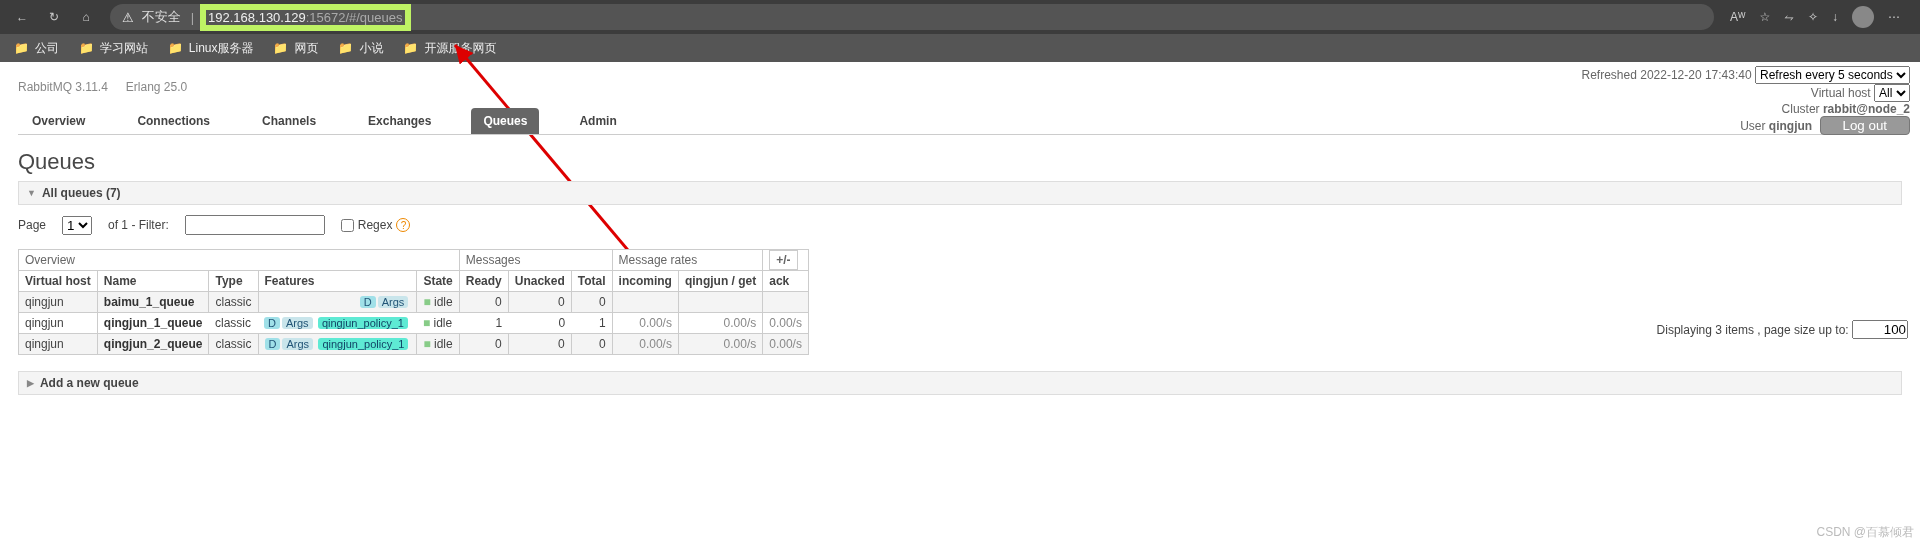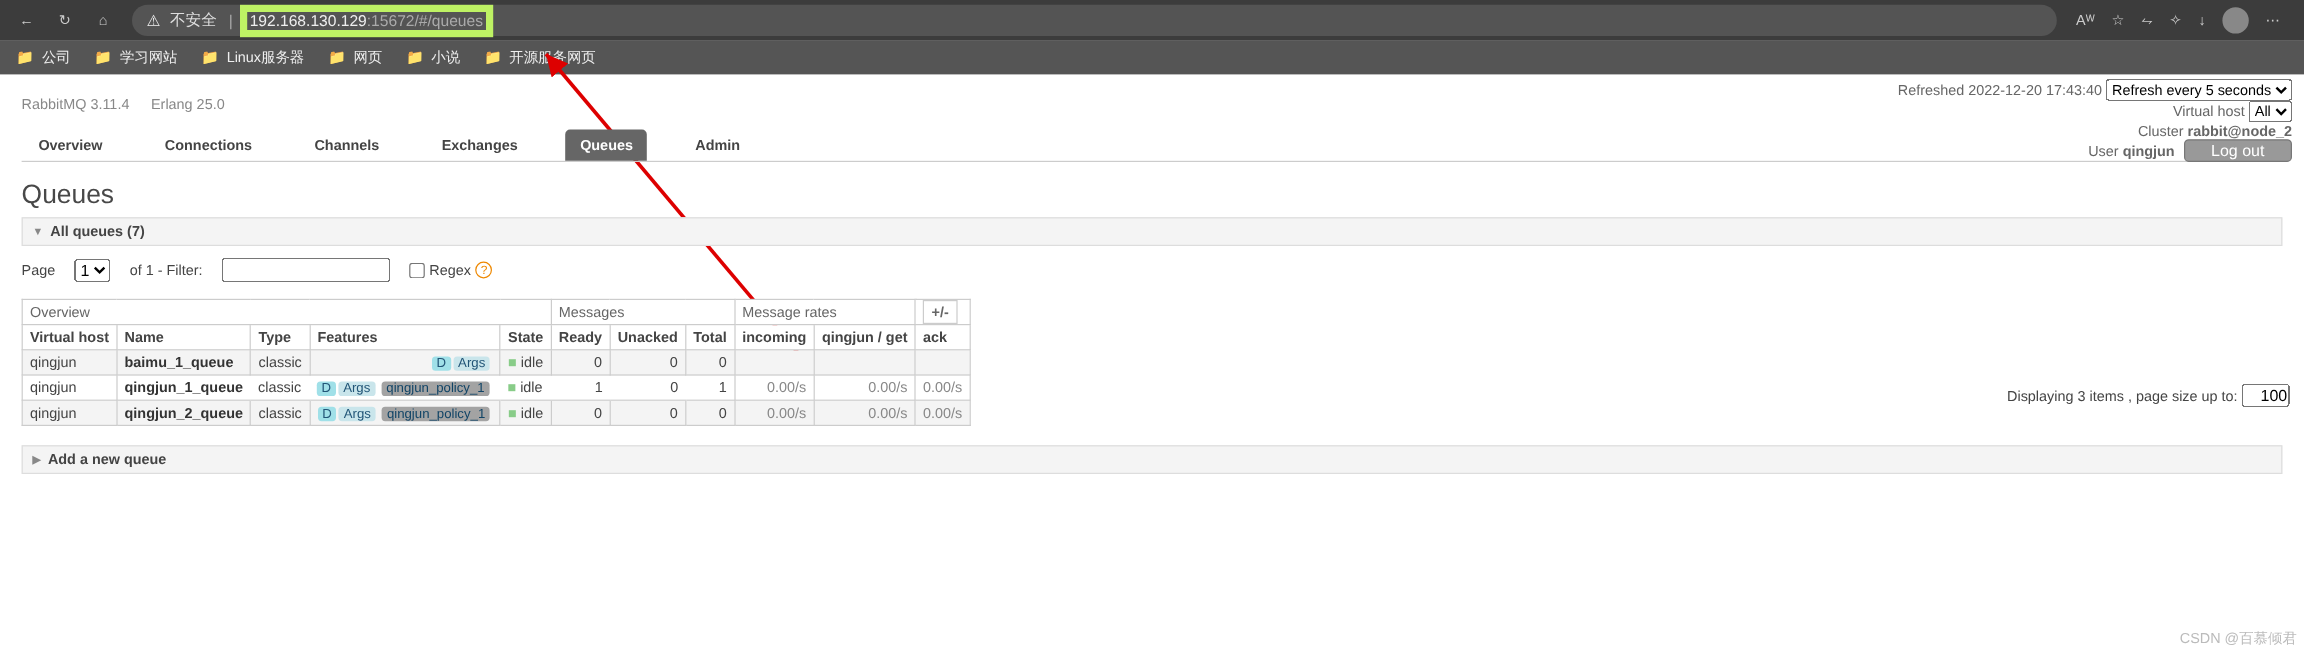--- a/index.html
+++ b/index.html
@@ -32,34 +32,34 @@
 .tab.sel{background:#666;color:#fff;border-radius:4px 4px 0 0}
 h1{font-size:22px;font-weight:normal;color:#484848;padding:14px 0 6px}
 .section-hdr{background:#f4f4f4;border:1px solid #ddd;padding:4px 8px;font-weight:bold;margin-bottom:10px;display:flex;align-items:center;gap:6px}
 .tri{font-size:9px;color:#888}
 .subhd{color:#888;margin:6px 0}
 .pag{display:flex;align-items:center;gap:16px;margin:8px 0 14px}
 .pag input[type=text]{width:140px;height:20px}
 .pag .rgx{display:flex;align-items:center;gap:4px}
 .pag .help{display:inline-block;width:14px;height:14px;border:1px solid #e80;border-radius:50%;color:#e80;font-size:10px;text-align:center;line-height:13px}
 .right-info{position:absolute;right:12px;top:258px}
-.right-info input{width:40px;text-align:right}
+.right-info input{width:56px;text-align:right}
 .tbl{border-collapse:collapse;margin-top:4px}
 .tbl th,.tbl td{border:1px solid #ccc;padding:3px 6px;font-size:12px;text-align:left}
 .tbl th{background:#fff;font-weight:bold}
 .tbl th.grp{font-weight:normal;color:#666}
 .tbl td.num{text-align:right}
 .tbl td.rate{text-align:right;color:#888}
 .tbl tr.z td{background:#f4f4f4}
 .tbl tr.n td{background:#fff}
 .row-red{border:2px solid #d00}
 .tag{display:inline-block;font-size:11px;border-radius:3px;padding:0 4px;margin-right:2px}
 .tag.d{background:#a0e0e8;color:#257}
 .tag.a{background:#c9e5eb;color:#257}
-.tag.p{background:#a3a3a3;color:#146}
+.tag.p{background:#5eead4;color:#146}
 .nowrap{white-space:nowrap}
 .pm{border:1px solid #ccc;padding:2px 6px;font-weight:bold;background:#fff;cursor:pointer}
 .watermark{position:fixed;right:6px;bottom:4px;color:#bbb;font-size:12px}
 .red-arrow{position:absolute;left:450px;top:40px;width:230px;height:280px;pointer-events:none}
 </style>
 </head>
 <body>
 
 <div class="browser-bar">
   <span class="nav-btn">←</span>

